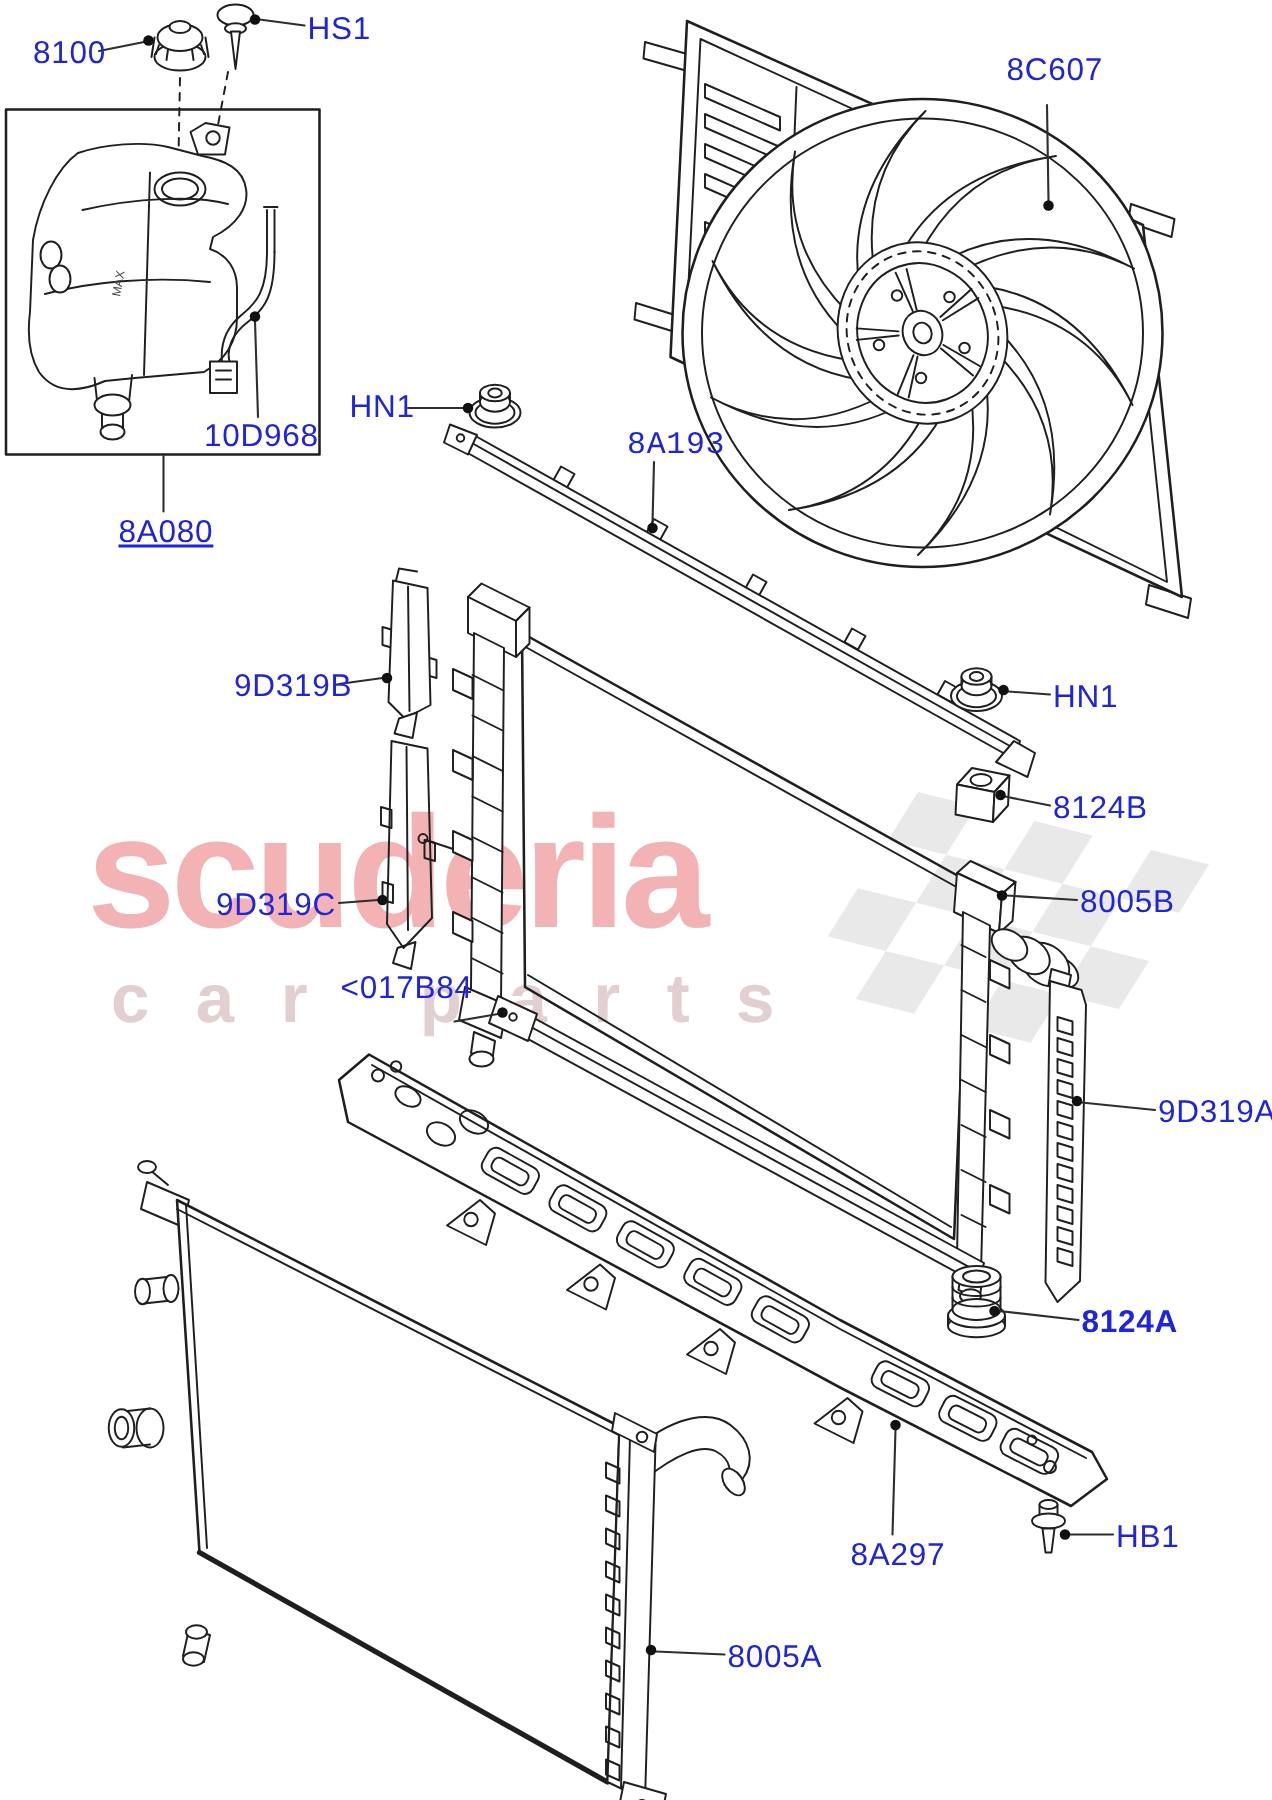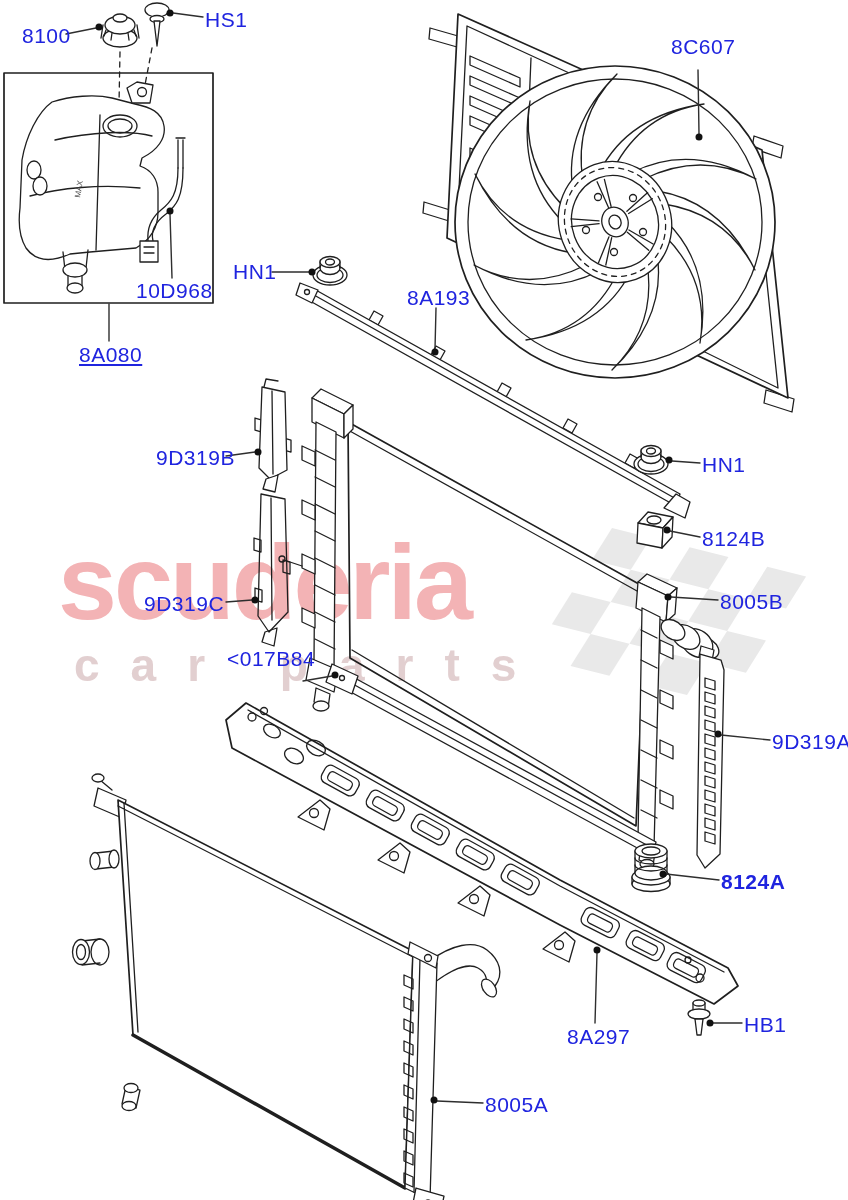--- a/index.html
+++ b/index.html
@@ -409,21 +409,21 @@
       </g>
   </svg>
 
   <div id="labels-layer">
       <div class="part-label" style="left: 22px; top: 25px;">8100</div>
       <div class="part-label" style="left: 205px; top: 9px;">HS1</div>
       <div class="part-label" style="left: 136px; top: 280px;">10D968</div>
       <div class="part-label" style="left: 79px; top: 344px; text-decoration: underline;">8A080</div>
       <div class="part-label" style="left: 671px; top: 36px;">8C607</div>
       <div class="part-label" style="left: 233px; top: 261px;">HN1</div>
-      <div class="part-label" style="left: 407px; top: 287px;">8A193</div>
+      <div class="part-label" style="left: 418px; top: 287px; font-family: Liberation Mono, monospace;">8A193</div>
       <div class="part-label" style="left: 702px; top: 454px;">HN1</div>
       <div class="part-label" style="left: 702px; top: 528px;">8124B</div>
       <div class="part-label" style="left: 720px; top: 591px;">8005B</div>
       <div class="part-label" style="left: 156px; top: 447px;">9D319B</div>
       <div class="part-label" style="left: 144px; top: 593px;">9D319C</div>
       <div class="part-label" style="left: 227px; top: 648px;">&lt;017B84</div>
       <div class="part-label" style="left: 772px; top: 731px;">9D319A</div>
       <div class="part-label" style="left: 721px; top: 871px; font-weight: bold;">8124A</div>
       <div class="part-label" style="left: 567px; top: 1026px; text-align: center;">8A297</div>
       <div class="part-label" style="left: 744px; top: 1014px;">HB1</div>

